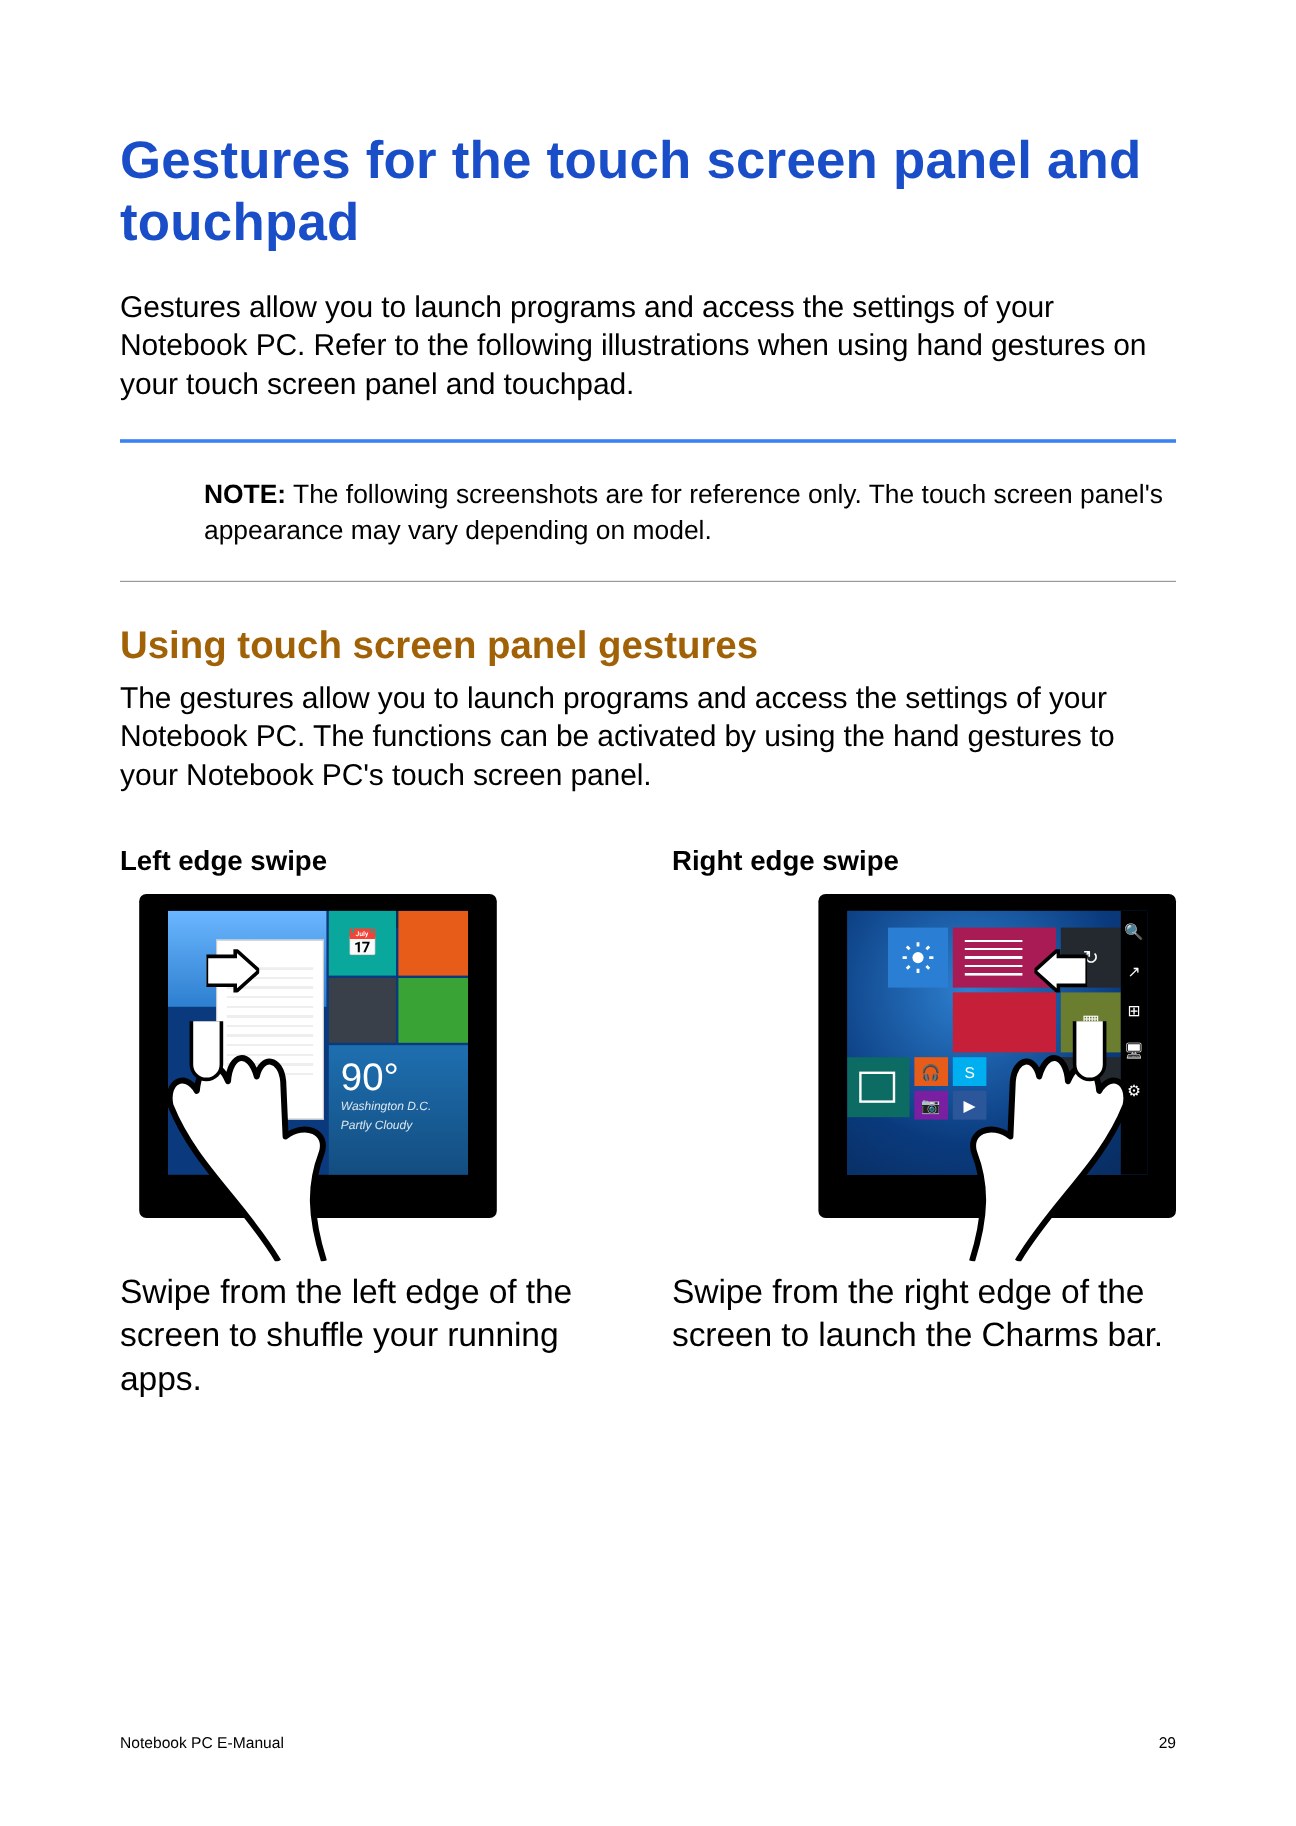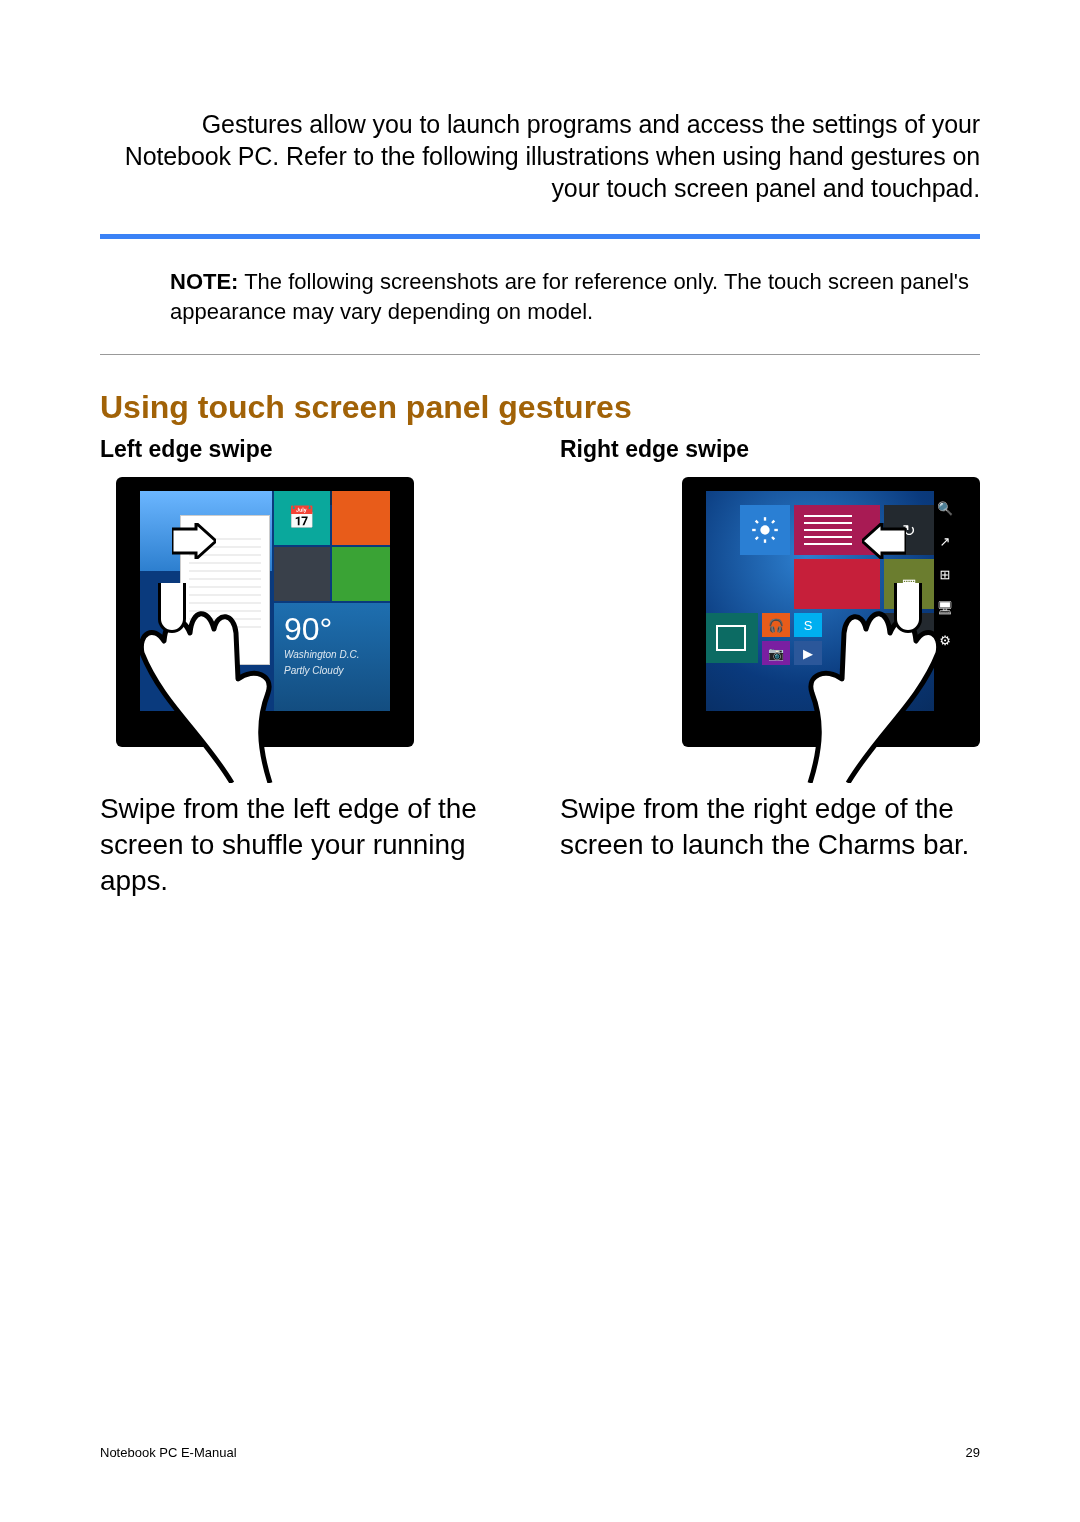--- a/index.html
+++ b/index.html
@@ -21,24 +21,23 @@
     line-height: 1.18;
     margin-bottom: 28px;
     letter-spacing: 0.2px;
   }
   .body-text {
     font-size: 25px;
     line-height: 1.28;
     color: #000;
     margin-bottom: 30px;
     letter-spacing: -0.1px;
-    text-align: right;
   }
   .note-block {
-    border-top: 5px solid #3b82f6;
+    border-top: 3px solid #3b82f6;
     border-bottom: 1px solid #999;
     padding: 28px 0 28px 70px;
     margin: 0 0 34px 0;
     font-size: 22px;
     line-height: 1.35;
   }
   .note-block .note-label { font-weight: 700; }
   .h2 {
     color: #a16207;
     font-size: 32px;
@@ -137,28 +136,30 @@
   .footer {
     position: absolute; left: 100px; right: 100px; bottom: 62px;
     display: flex; justify-content: space-between; align-items: baseline;
     font-size: 13px; color: #000;
   }
 </style>
 </head>
 <body>
 
 <div class="page">
+  <h1 class="h1">Gestures for the touch screen panel and touchpad</h1>
 
   <p class="body-text">Gestures allow you to launch programs and access the settings of your Notebook PC. Refer to the following illustrations when using hand gestures on your touch screen panel and touchpad.</p>
 
   <div class="note-block">
     <span class="note-label">NOTE:</span><span> The following screenshots are for reference only. The touch screen panel's appearance may vary depending on model.</span>
   </div>
 
   <h2 class="h2">Using touch screen panel gestures</h2>
+  <p class="sub-body">The gestures allow you to launch programs and access the settings of your Notebook PC. The functions can be activated by using the hand gestures to your Notebook PC's touch screen panel.</p>
 
   <div class="gesture-row">
 
     <div class="gesture-col">
       <div class="gesture-title">Left edge swipe</div>
       <div class="illus-wrap">
         <div class="tablet-shell left">
           <div class="screen">
             <div class="ls-sky"></div>
             <div class="ls-bar">

